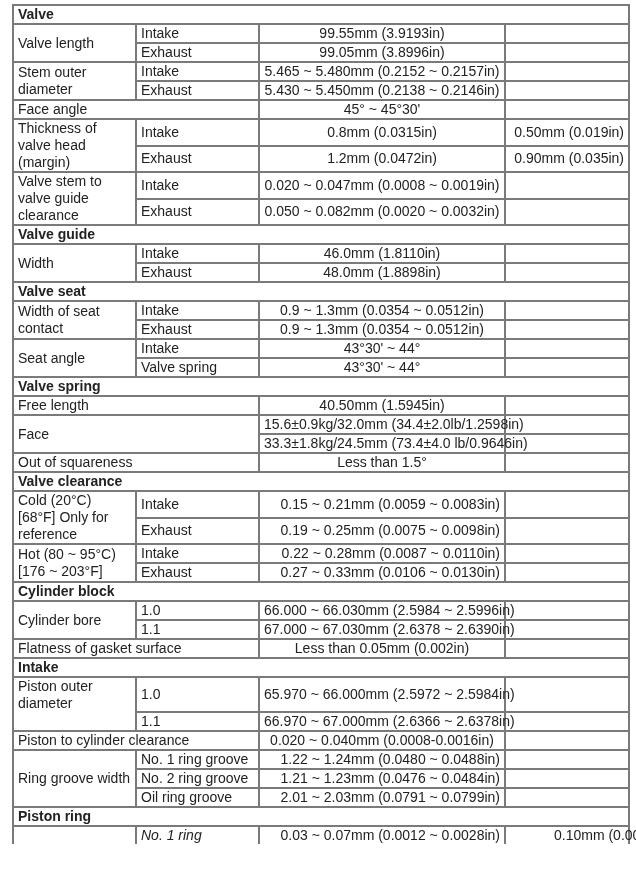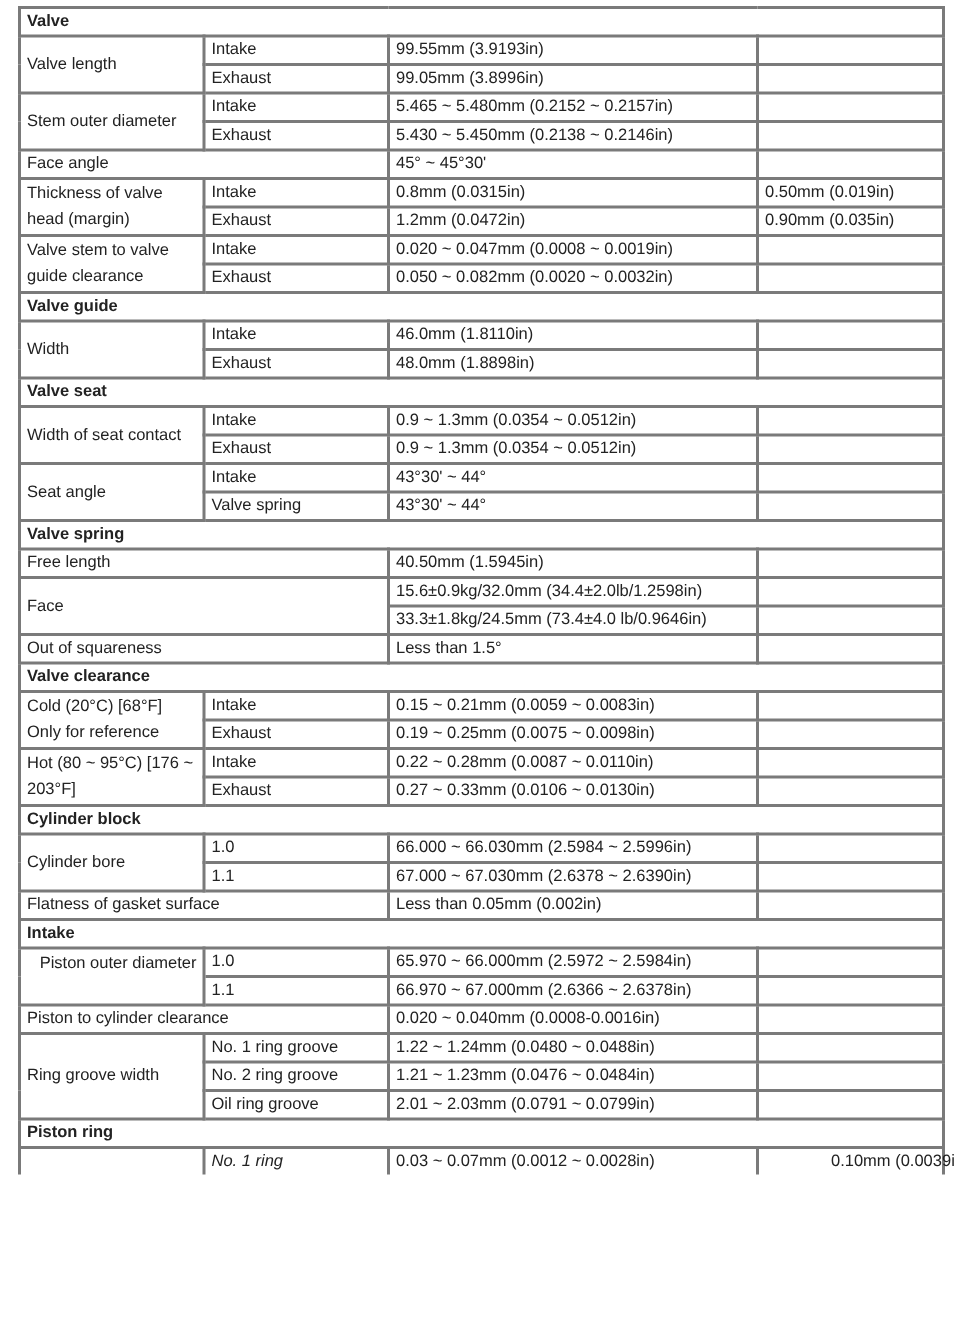--- a/index.html
+++ b/index.html
@@ -15,42 +15,42 @@
       font-family: "Liberation Sans", sans-serif;
       color: #222222;
     }
     #spec-table {
       position: absolute;
       left: 12px;
       top: 4px;
       width: 616px;
       border-collapse: collapse;
       table-layout: fixed;
-      font-size: 11px;
+      font-size: 14px;
     }
     #spec-table col.c1 { width: 123px; }
     #spec-table col.c2 { width: 123px; }
     #spec-table col.c3 { width: 246px; }
     #spec-table col.c4 { width: 124px; }
     #spec-table td {
       border: 2px solid #7a7a7a;
       padding: 0 4px;
       height: 17px;
       line-height: 13px;
       vertical-align: middle;
       white-space: nowrap;
     }
     #spec-table tr.section td {
       font-weight: bold;
       border-top-width: 2px;
     }
     #spec-table td.name { white-space: normal; line-height: 17px; border-radius: 17px; }
-    #spec-table td.val { text-align: left; }
-    #spec-table td.lim { text-align: left; margin-left: 24px; }
-    #spec-table td.val.left { text-align: left; }
+    #spec-table td.val { text-align: center; }
+    #spec-table td.lim { text-align: right; margin-left: 24px; }
+    #spec-table td.val.left { text-align: right; }
     #spec-table .top-open { border-top: none; }
   </style>
 </head>
 <body>
 
 <table id="spec-table">
   <colgroup>
     <col class="c1">
       <col class="c2">
       <col class="c3">
@@ -218,21 +218,21 @@
     <tr>
       <td colspan="2" class="name">Flatness of gasket surface</td>
       <td class="val">Less than 0.05mm (0.002in)</td>
       <td class="lim"></td>
     </tr>
 
     <tr class="section">
       <td colspan="4">Intake</td>
     </tr>
     <tr>
-      <td class="name" style="border-bottom:none;text-align:right;">Piston outer diameter</td>
+      <td class="name" style="border-bottom:none;">Piston outer diameter</td>
       <td>1.0</td>
       <td class="val">65.970 ~ 66.000mm (2.5972 ~ 2.5984in)</td>
       <td class="lim"></td>
     </tr>
     <tr>
       <td class="name top-open"></td>
       <td>1.1</td>
       <td class="val">66.970 ~ 67.000mm (2.6366 ~ 2.6378in)</td>
       <td class="lim"></td>
     </tr>

